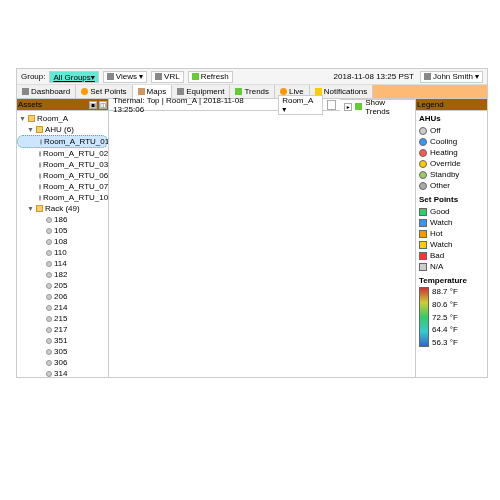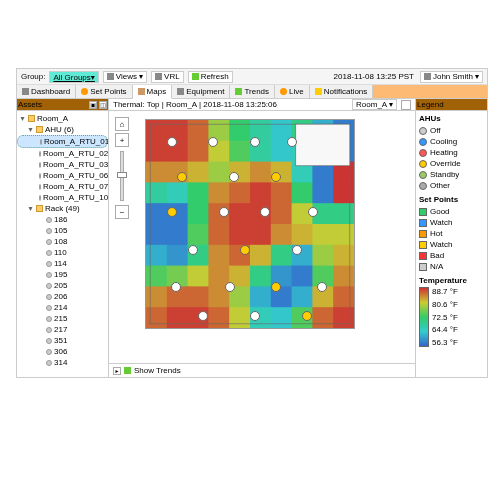--- a/index.html
+++ b/index.html
@@ -25,21 +25,21 @@
 .assets{width:92px;}
 .tree{flex:1;overflow:auto;padding:2px 0;}
 .tree-item{padding:1px 2px;display:flex;align-items:center;gap:2px;white-space:nowrap;cursor:pointer;}
 .tree-item.l0{padding-left:2px;}
 .tree-item.l1{padding-left:10px;}
 .tree-item.l2{padding-left:20px;border-radius:6px;}
 .tree-item.sel{background:#cde6ff;border:1px dotted #5a9;}
 .tree-item .tw{width:7px;display:inline-block;text-align:center;color:#666;}
 .tree-item .fi{width:7px;height:7px;background:#fc6;border:1px solid #c93;display:inline-block;}
 .tree-item .di{width:6px;height:6px;border-radius:50%;background:#ccc;border:1px solid #999;display:inline-block;}
-.center{flex:1;display:flex;flex-direction:column;}
+.center{flex:1;display:flex;flex-direction:row;}
 .bc{height:12px;border-bottom:1px solid #ccc;display:flex;align-items:center;padding:0 4px;gap:4px;}
 .bc .dd{border:1px solid #ccc;padding:0 3px;background:#fff;}
 .maparea{flex:1;position:relative;background:#fff;overflow:hidden;}
 .mapctrl{position:absolute;top:6px;left:6px;display:flex;flex-direction:column;gap:2px;z-index:10;}
 .mapctrl .mb{width:14px;height:14px;border:1px solid #aaa;background:#fff;display:flex;align-items:center;justify-content:center;font-size:8px;}
 .slider{width:4px;height:50px;background:#ddd;margin:2px auto;position:relative;border:1px solid #aaa;}
 .slider .h{position:absolute;width:10px;height:6px;background:#fff;border:1px solid #888;left:-4px;top:20px;}
 .heatmap{position:absolute;top:8px;left:36px;width:210px;height:210px;border:1px solid #999;}
 .heatmap svg{width:100%;height:100%;display:block;}
 .trendbar{height:14px;border-top:1px solid #ccc;display:flex;align-items:center;padding:0 4px;gap:3px;}
@@ -192,21 +192,21 @@
             <span>110</span>
           </div>
           <div class="tree-item l2">
             <span class="tw"></span>
             <span class="di"></span>
             <span>114</span>
           </div>
           <div class="tree-item l2">
             <span class="tw"></span>
             <span class="di"></span>
-            <span>195</span>
+            <span>182</span>
           </div>
           <div class="tree-item l2">
             <span class="tw"></span>
             <span class="di"></span>
             <span>205</span>
           </div>
           <div class="tree-item l2">
             <span class="tw"></span>
             <span class="di"></span>
             <span>206</span>
@@ -223,20 +223,25 @@
           </div>
           <div class="tree-item l2">
             <span class="tw"></span>
             <span class="di"></span>
             <span>217</span>
           </div>
           <div class="tree-item l2">
             <span class="tw"></span>
             <span class="di"></span>
             <span>351</span>
+          </div>
+          <div class="tree-item l2">
+            <span class="tw"></span>
+            <span class="di"></span>
+            <span>305</span>
           </div>
           <div class="tree-item l2">
             <span class="tw"></span>
             <span class="di"></span>
             <span>306</span>
           </div>
           <div class="tree-item l2">
             <span class="tw"></span>
             <span class="di"></span>
             <span>314</span>

